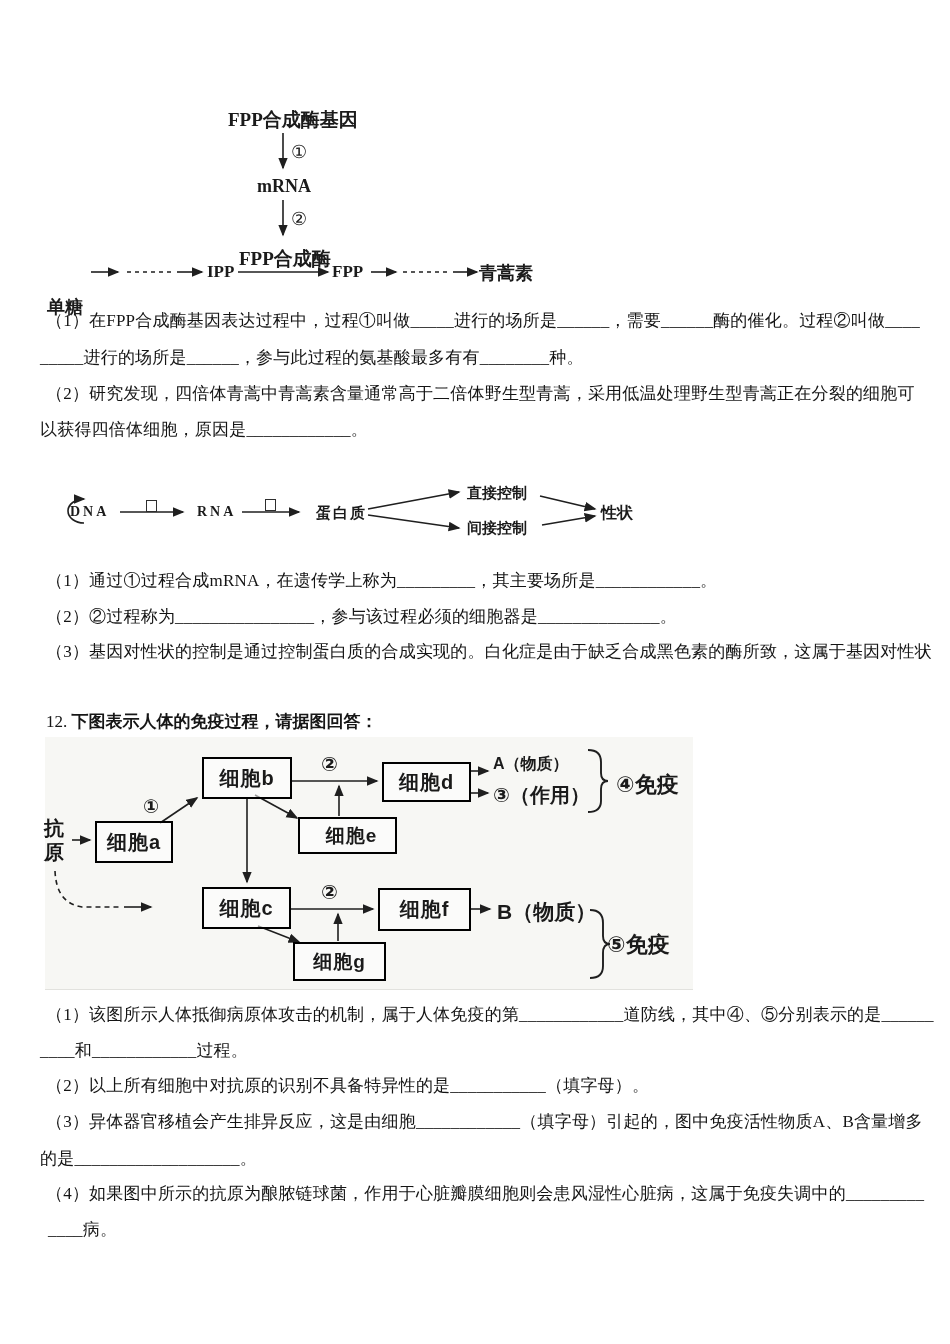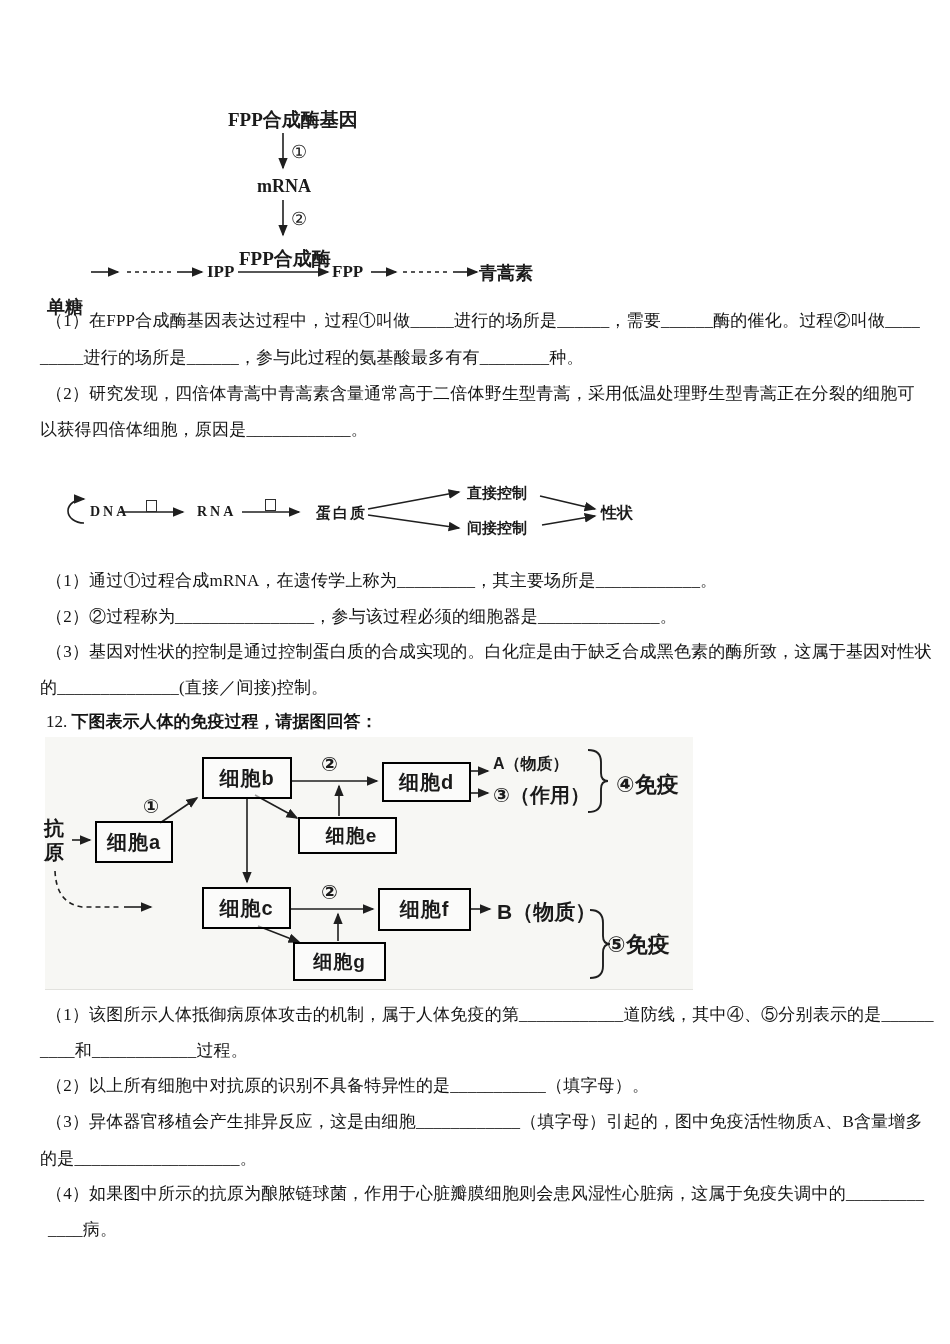--- a/index.html
+++ b/index.html
@@ -94,33 +94,32 @@
   <div class="dlabel serif b" style="left:207px; top:262px; font-size:17px;">IPP</div>
   <div class="dlabel serif b" style="left:332px; top:262px; font-size:17px;">FPP</div>
   <div class="dlabel serif b" style="left:479px; top:261px; font-size:18px;">青蒿素</div>
 
   <div class="tline" style="left:46px; top:310px;">（1）在FPP合成酶基因表达过程中，过程①叫做_____进行的场所是______，需要______酶的催化。过程②叫做____</div>
   <div class="tline" style="left:40px; top:347px;">_____进行的场所是______，参与此过程的氨基酸最多有有________种。</div>
   <div class="tline" style="left:46px; top:383px;">（2）研究发现，四倍体青蒿中青蒿素含量通常高于二倍体野生型青蒿，采用低温处理野生型青蒿正在分裂的细胞可</div>
   <div class="tline" style="left:40px; top:419px;">以获得四倍体细胞，原因是____________。</div>
 
 
-  <div class="dlabel serif b" style="left:70px; top:504px; font-size:14px; letter-spacing:3px;padding-left:20px;">DNA</div>
+  <div class="dlabel serif b" style="left:70px; top:504px; font-size:14px; letter-spacing:3px;">DNA</div>
   <div class="sqbox" style="left:146px; top:500px;"></div>
   <div class="dlabel serif b" style="left:197px; top:504px; font-size:14px; letter-spacing:3px;">RNA</div>
   <div class="sqbox" style="left:265px; top:499px;"></div>
   <div class="dlabel serif b" style="left:316px; top:504px; font-size:15px; letter-spacing:2px;">蛋白质</div>
   <div class="dlabel serif b" style="left:467px; top:484px; font-size:15px;">直接控制</div>
   <div class="dlabel serif b" style="left:467px; top:519px; font-size:15px;">间接控制</div>
   <div class="dlabel serif b" style="left:601px; top:503px; font-size:16px;">性状</div>
 
   <div class="tline" style="left:46px; top:570px;">（1）通过①过程合成mRNA，在遗传学上称为_________，其主要场所是____________。</div>
   <div class="tline" style="left:46px; top:606px;">（2）②过程称为________________，参与该过程必须的细胞器是______________。</div>
   <div class="tline" style="left:46px; top:641px;">（3）基因对性状的控制是通过控制蛋白质的合成实现的。白化症是由于缺乏合成黑色素的酶所致，这属于基因对性状</div>
-  <div class="tline" style="left:40px; top:677px;">的______________(直接／间接)控制。</div>
 
   <div class="hline" style="left:46px; top:710px;"><span class="hnum">12.</span><span> </span><span class="htxt">下图表示人体的免疫过程，请据图回答：</span></div>
 
   <div class="stack sans" style="left:42px; top:816px;">抗原</div>
 
   <div class="cellbox" style="left:95px; top:821px; width:74px; height:38px;">细胞a</div>
   <div class="cellbox" style="left:202px; top:757px; width:86px; height:38px;">细胞b</div>
   <div class="cellbox" style="left:298px; top:817px; width:87px; height:33px; font-size:19px;padding-left:8px;">细胞e</div>
   <div class="cellbox" style="left:382px; top:762px; width:85px; height:36px;">细胞d</div>
   <div class="cellbox" style="left:202px; top:887px; width:85px; height:38px;">细胞c</div>

